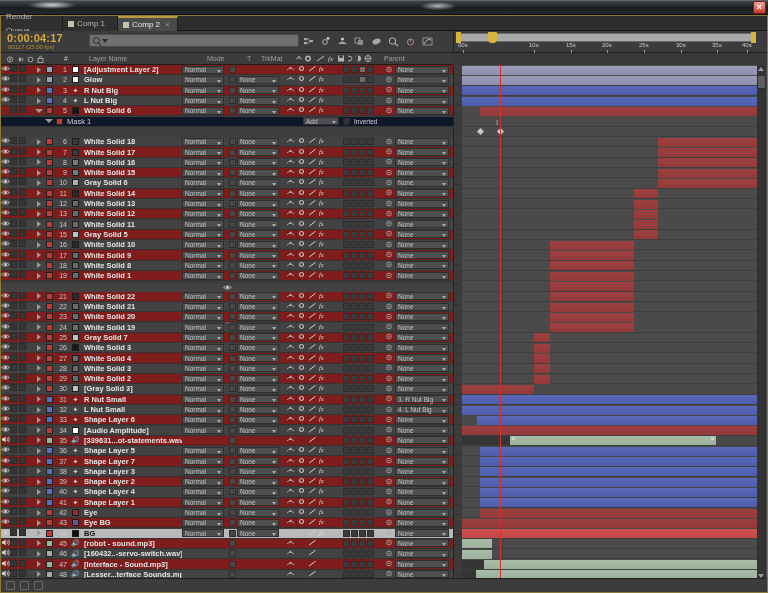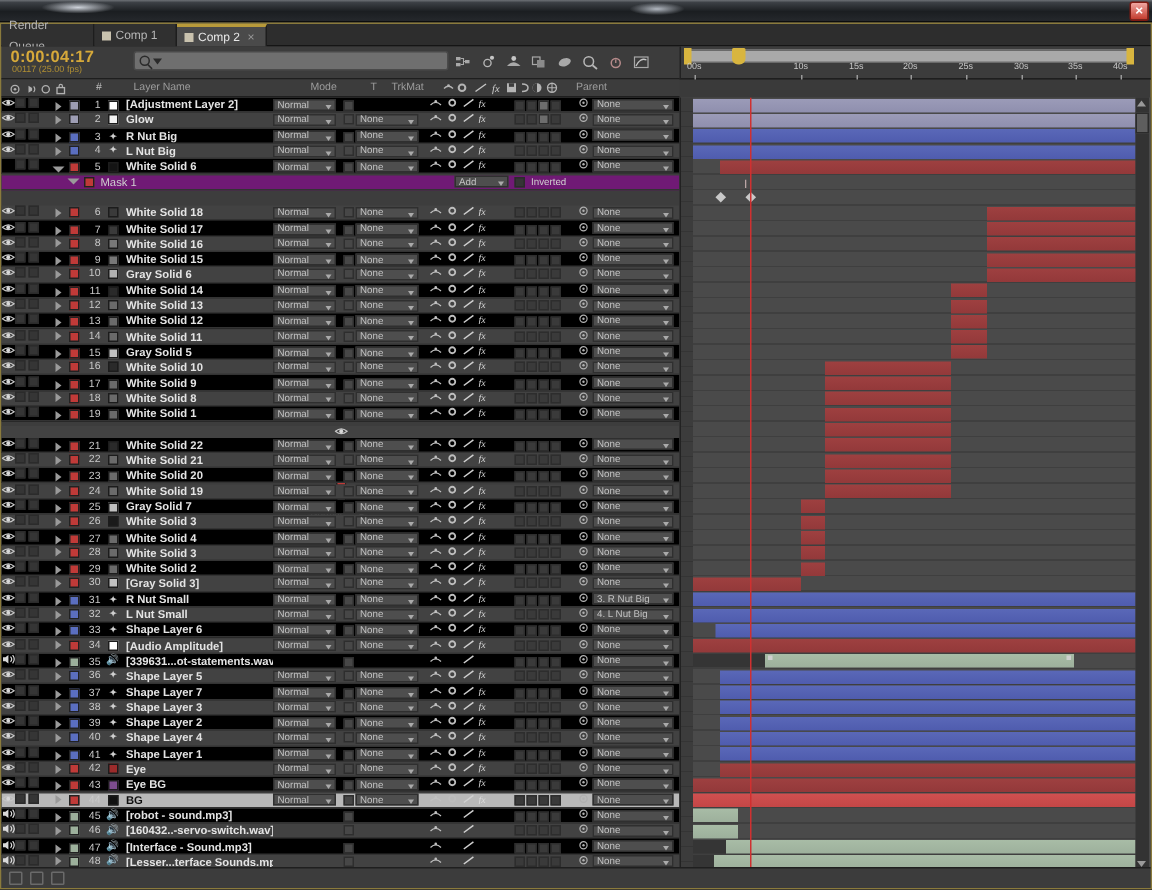--- a/index.html
+++ b/index.html
@@ -105,24 +105,24 @@
     position: absolute; left: 452px; top: 49px; width: 314px; height: 515px;
     background: #4a4a4a; overflow: hidden; border-left: 1px solid #222;
   }
   .tp-inner { position:absolute; left:8px; top:0; width:295px; height:100%; }
   .tp-left-gutter { position:absolute; left:0; top:0; width:8px; height:100%; background:#3c3c3c;
      background-image: repeating-linear-gradient(180deg,#3c3c3c 0 9px,#343434 9px 10px); }
 
   
   .row { position: absolute; left: 0; width: 452px; height: 10.3px;
     border-bottom: 1px solid #333; display: flex; align-items: center; font-size: 7.5px; }
-  .row.odd  { background: #000000; align-items: flex-end; }
+  .row.odd  { background: #7f1d1d; }
   .row.even { background: #424242; }
   .row.sel  { background: #b9b9b9; color: #111; }
-  .row.mask { background: #701a75; }
+  .row.mask { background: #0f172a; }
 
   .sw-eye { width: 9px; text-align:center; }
   .sw-solo { width: 9px; }
   .sw-lock { width: 9px; }
   .cell-box { width: 7px; height: 7px; background: #353535; border: 1px solid #2b2b2b; display:inline-block; }
 
   .c-shy { width: 13px; display:flex; justify-content:center; }
   .tri { width:0;height:0;border-top:3px solid transparent;border-bottom:3px solid transparent;
     border-left:4px solid #9a9a9a; }
   .tri.open { border-left:4px solid transparent; border-right:4px solid transparent;

